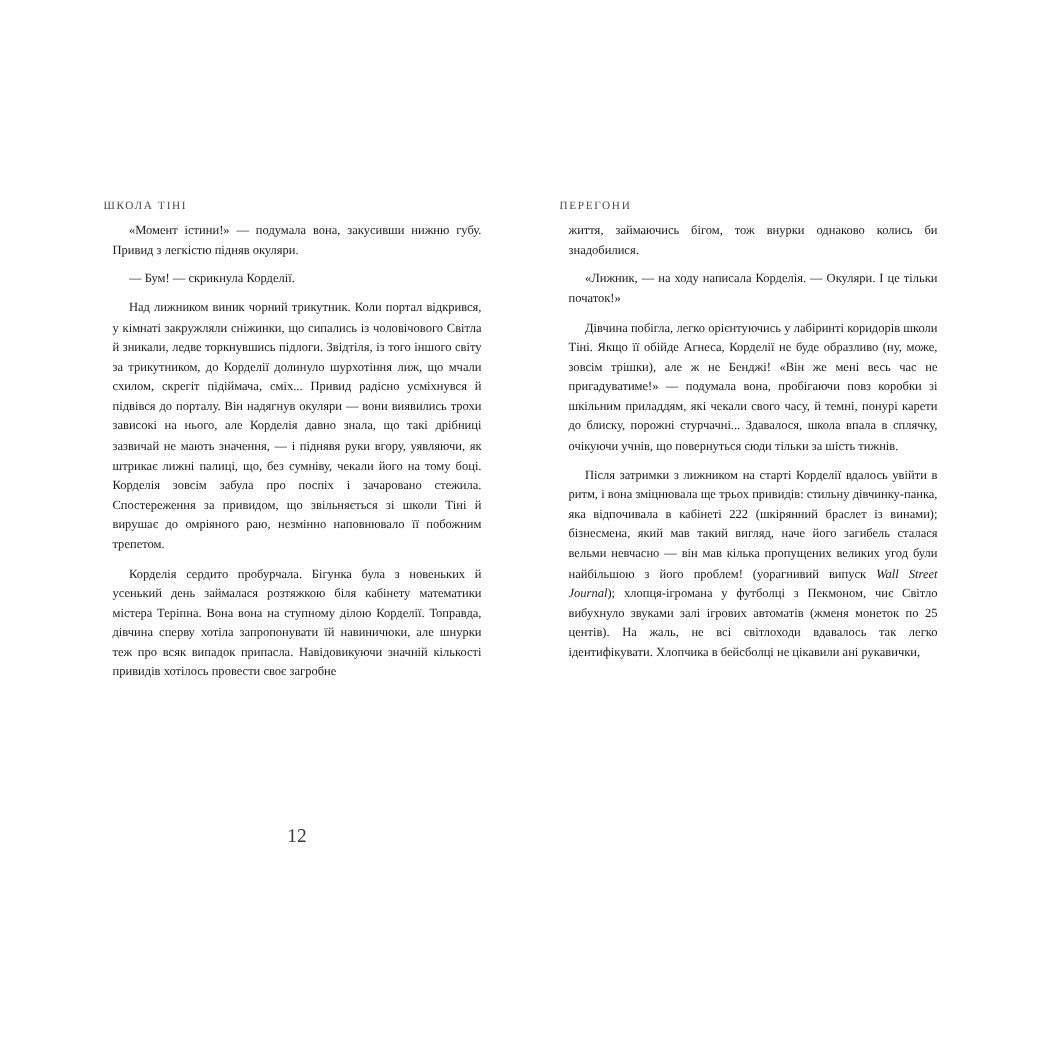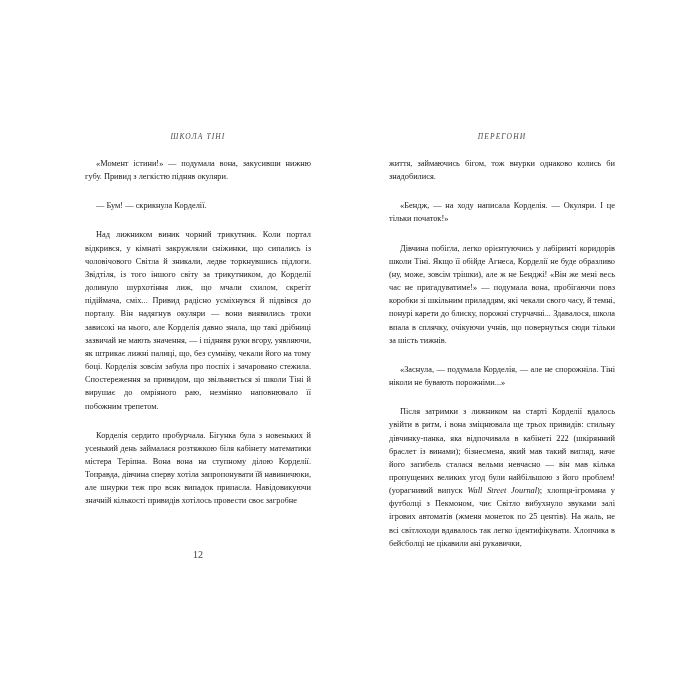--- a/index.html
+++ b/index.html
@@ -23,52 +23,51 @@
     display: flex;
     justify-content: center;
   }
   .page {
     width: 258px;
     position: relative;
     box-sizing: border-box;
   }
   .page.left { margin-right: 46px; }
   .running-head {
-    text-align: center;
+    text-align: left;
     font-size: 7.5px;
     letter-spacing: 1.1px;
     color: #4a4a4a;
     text-transform: uppercase;
     margin-bottom: 0;
     font-family: "Liberation Serif", serif;
-    font-style: italic;
   }
   .body-text {
     font-size: 8.35px;
     line-height: 13.15px;
     text-align: justify;
     text-justify: inter-word;
     hyphens: manual;
     color: #19191a;
   }
   .body-text p {
-    margin: 16px;
+    margin: 6px;
     text-indent: 11px;
   }
   .body-text p.no-indent {
     text-indent: 0;
   }
   .body-text i {
   }
   .folio {
     position: absolute;
     top: 417px;
     width: 100%;
     text-align: center;
-    font-size: 10px;
+    font-size: 13px;
     color: #3b3b3b;
   }
   .spread::after {
     content: "";
     position: absolute;
     left: 0; top: 0; right: 0; bottom: 0;
     pointer-events: none;
   }
 </style>
 </head>
@@ -84,20 +83,19 @@
       <p>Над лижником виник чорний трикутник. Коли портал відкрився, у кімнаті закружляли сніжинки, що сипались із чоловічового Світла й зникали, ледве торкнувшись підлоги. Звідтіля, із того іншого світу за трикутником, до Корделії долинуло шурхотіння лиж, що мчали схилом, скрегіт підіймача, сміх... Привид радісно усміхнувся й підвівся до порталу. Він надягнув окуляри — вони виявились трохи зависокі на нього, але Корделія давно знала, що такі дрібниці зазвичай не мають значення, — і піднявя руки вгору, уявляючи, як штрикає лижні палиці, що, без сумніву, чекали його на тому боці. Корделія зовсім забула про поспіх і зачаровано стежила. Спостереження за привидом, що звільняється зі школи Тіні й вирушає до омріяного раю, незмінно наповнювало її побожним трепетом.</p>
       <p>Корделія сердито пробурчала. Бігунка була з новеньких й усенький день займалася розтяжкою біля кабінету математики містера Теріпна. Вона вона на ступному ділою Корделії. Топравда, дівчина сперву хотіла запропонувати їй навиничюки, але шнурки теж про всяк випадок припасла. Навідовикуючи значній кількості привидів хотілось провести своє загробне</p>
     </div>
     <div class="folio">12</div>
   </div>
 
   <div class="page right">
     <div class="running-head">ПЕРЕГОНИ</div>
     <div class="body-text">
       <p class="no-indent">життя, займаючись бігом, тож внурки однаково колись би знадобилися.</p>
-      <p>«Бендж, — на ходу написала Корделія. — Окуляри. І це тільки початок!»</p>
+      <p>«Лижник, — на ходу написала Корделія. — Окуляри. І це тільки початок!»</p>
       <p>Дівчина побігла, легко орієнтуючись у лабіринті коридорів школи Тіні. Якщо її обійде Агнеса, Корделії не буде образливо (ну, може, зовсім трішки), але ж не Бенджі! «Він же мені весь час не пригадуватиме!» — подумала вона, пробігаючи повз коробки зі шкільним приладдям, які чекали свого часу, й темні, понурі карети до блиску, порожні стурчачні... Здавалося, школа впала в сплячку, очікуючи учнів, що повернуться сюди тільки за шість тижнів.</p>
-      <p>«Заснула, — подумала Корделія, — але не спорожніла. Тіні ніколи не бувають порожніми...»</p>
       <p id="rp-last">Після затримки з лижником на старті Корделії вдалось увійти в ритм, і вона зміцнювала ще трьох привидів: стильну дівчинку-панка, яка відпочивала в кабінеті 222 (шкірянний браслет із винами); бізнесмена, який мав такий вигляд, наче його загибель сталася вельми невчасно — він мав кілька пропущених великих угод були найбільшою з його проблем! (уорагнивий випуск <i>Wall Street Journal</i>); хлопця-ігромана у футболці з Пекмоном, чиє Світло вибухнуло звуками залі ігрових автоматів (жменя монеток по 25 центів). На жаль, не всі світлоходи вдавалось так легко ідентифікувати. Хлопчика в бейсболці не цікавили ані рукавички,</p>
     </div>
   </div>
 
 </div>
 
 </body></html>

